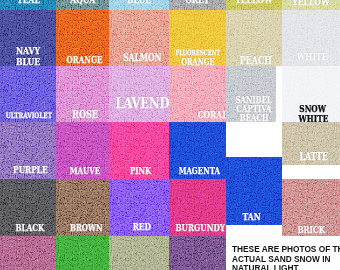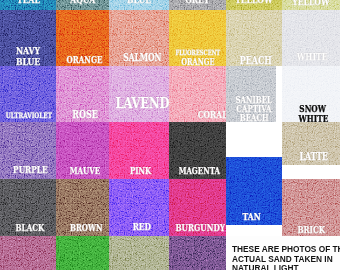--- a/index.html
+++ b/index.html
@@ -114,21 +114,21 @@
       <div class="lbl" style="bottom: 3px; transform: translateX(2px); font-size: 9.7px; line-height: 10.7px;"><i style="transform: scaleX(0.85);">PURPLE</i></div>
     </div>
     <div class="cell" style="left: 56px; top: 122px; width: 53px; height: 57px; background: rgb(200, 83, 193);">
       <div class="grain"></div>
       <div class="lbl" style="bottom: 3px; transform: translateX(2px); font-size: 9.3px; line-height: 10.3px;"><i style="transform: scaleX(0.85);">MAUVE</i></div>
     </div>
     <div class="cell" style="left: 109px; top: 122px; width: 60px; height: 57px; background: rgb(244, 71, 159);">
       <div class="grain"></div>
       <div class="lbl" style="bottom: 3px; transform: translateX(2px); font-size: 9.3px; line-height: 10.3px;"><i style="transform: scaleX(0.85);">PINK</i></div>
     </div>
-    <div class="cell" style="left: 169px; top: 122px; width: 57px; height: 57px; background: #404040;">
+    <div class="cell" style="left: 169px; top: 122px; width: 57px; height: 57px; background: #1d4ed8;">
       <div class="grain"></div>
       <div class="lbl" style="bottom: 3px; transform: translateX(2px); font-size: 9.2px; line-height: 10.2px;"><i style="transform: scaleX(0.85);">MAGENTA</i></div>
     </div>
     <div class="cell" style="left: 226px; top: 122px; width: 56px; height: 68px; background: #1d4ed8; margin-top: 35px;">
       <div class="grain"></div>
       <div class="lbl" style="bottom: 3px; transform: translateX(-2px); font-size: 10px; line-height: 11px;"><i style="transform: scaleX(0.85);">TAN</i></div>
     </div>
     <div class="cell" style="left: 282px; top: 122px; width: 58px; height: 43px; background: rgb(206, 196, 171);">
       <div class="grain"></div>
       <div class="lbl" style="bottom: 3px; transform: translateX(3px); font-size: 10.3px; line-height: 11.3px;"><i style="transform: scaleX(0.85);">LATTE</i></div>
@@ -160,16 +160,16 @@
       <div class="grain"></div>
     </div>
     <div class="cell" style="left: 109px; top: 236px; width: 60px; height: 34px; background: rgb(176, 180, 147);">
       <div class="grain"></div>
     </div>
     <div class="cell" style="left: 169px; top: 236px; width: 57px; height: 34px; background: rgb(123, 86, 146);">
       <div class="grain"></div>
     </div>
     <div id="note" style="left: 226px; top: 236px; width: 114px; height: 34px;">
       <div class="ntxt" style="left: 6px; top: 9px; font-size: 8.3px; line-height: 9px;">THESE ARE PHOTOS OF THE</div>
-      <div class="ntxt" style="left: 6px; top: 18.5px; font-size: 8.3px; line-height: 9px;">ACTUAL SAND TAKEN IN</div>
+      <div class="ntxt" style="left: 6px; top: 18.5px; font-size: 8.3px; line-height: 9px;">ACTUAL SAND SNOW IN</div>
       <div class="ntxt" style="left: 6px; top: 28px; font-size: 8.3px; line-height: 9px;">NATURAL LIGHT</div>
     </div>
   </div>
 
 </body></html>

